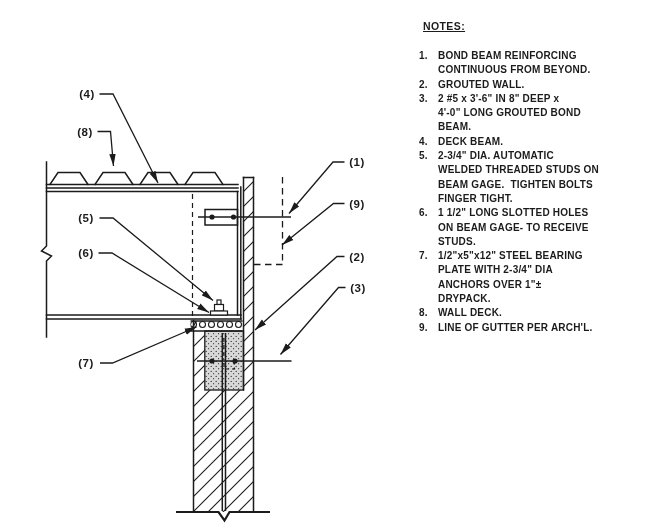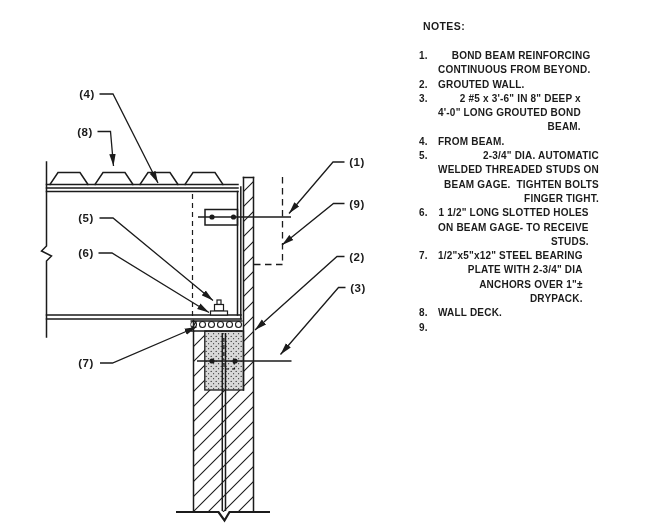--- a/index.html
+++ b/index.html
@@ -4,24 +4,24 @@
 <style>
   html,body{margin:0;padding:0;background:#ffffff;}
   body{width:670px;height:530px;overflow:hidden;}
   .canvas{position:relative;width:670px;height:530px;background:#ffffff;
           font-family:"Liberation Sans",sans-serif;color:#1b1b1b;}
   .canvas svg{position:absolute;left:0;top:0;}
   .callout{position:absolute;transform:translate(-50%,-50%);
            font-size:11.5px;font-weight:bold;letter-spacing:.5px;white-space:nowrap;}
   .notes{position:absolute;left:419px;top:20px;width:240px;}
   .notes-title{font-size:10.5px;font-weight:bold;letter-spacing:.4px;
-               margin:0 0 17px 4px;}
+               text-decoration:underline;margin:0 0 17px 4px;}
   .note{display:flex;font-size:10px;font-weight:bold;line-height:14.3px;letter-spacing:.2px;}
   .note .num{flex:0 0 19px;}
-  .note .txt{white-space:pre;text-align:right;}
+  .note .txt{white-space:pre;}
 </style>
 </head>
 <body>
 
 <div class="canvas">
 
   <svg width="670" height="530" viewBox="0 0 670 530">
     <defs>
       <pattern id="hatch" width="15" height="15" patternUnits="userSpaceOnUse">
         <path d="M0,15 L15,0 M-3.75,3.75 L3.75,-3.75 M11.25,18.75 L18.75,11.25" stroke="#1b1b1b" stroke-width="1.1" fill="none"></path>
@@ -131,21 +131,21 @@
       <span class="txt">GROUTED WALL.</span>
     </div>
     <div class="note">
       <span class="num">3.</span>
       <span class="txt">2 #5 x 3'-6" IN 8" DEEP x
 4'-0" LONG GROUTED BOND
 BEAM.</span>
     </div>
     <div class="note">
       <span class="num">4.</span>
-      <span class="txt">FROM BEAM.</span>
+      <span class="txt">DECK BEAM.</span>
     </div>
     <div class="note">
       <span class="num">5.</span>
       <span class="txt">2-3/4" DIA. AUTOMATIC
 WELDED THREADED STUDS ON
 BEAM GAGE.  TIGHTEN BOLTS
 FINGER TIGHT.</span>
     </div>
     <div class="note">
       <span class="num">6.</span>
@@ -159,16 +159,17 @@
 PLATE WITH 2-3/4" DIA
 ANCHORS OVER 1"±
 DRYPACK.</span>
     </div>
     <div class="note">
       <span class="num">8.</span>
       <span class="txt">WALL DECK.</span>
     </div>
     <div class="note">
       <span class="num">9.</span>
+      <span class="txt">LINE OF GUTTER PER ARCH'L.</span>
     </div>
   </div>
 
 </div>
 
 </body></html>

